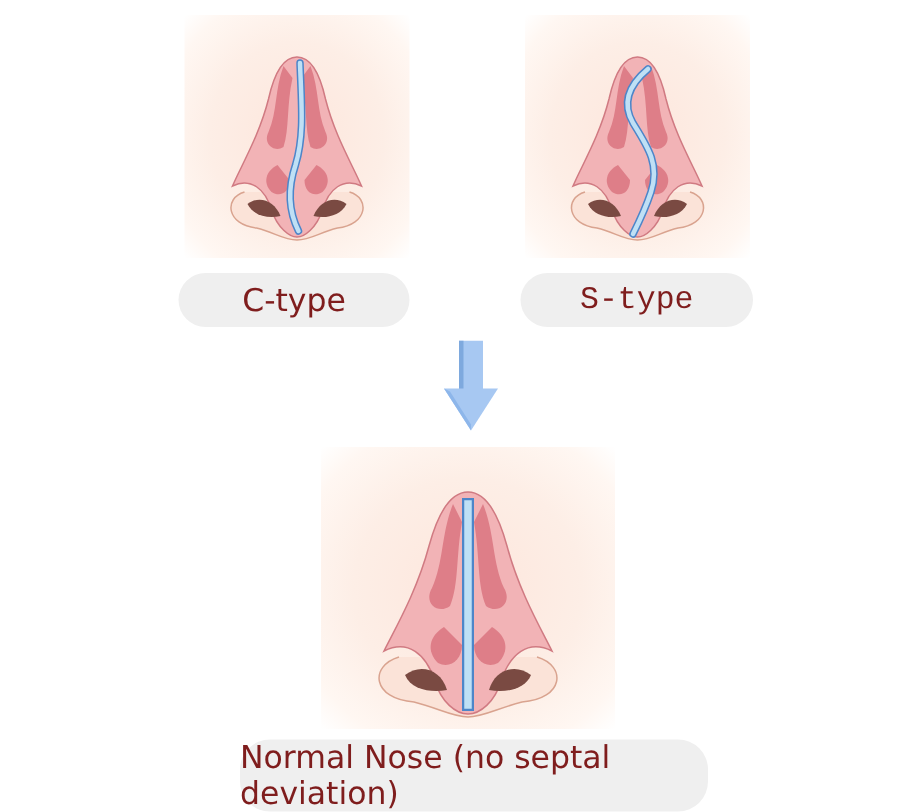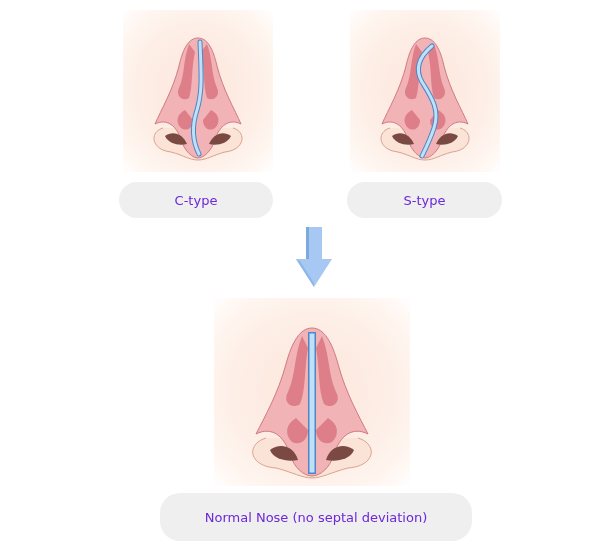--- a/index.html
+++ b/index.html
@@ -20,22 +20,22 @@
     }
     .panel svg {
       width: 100%;
       height: 100%;
       display: block;
     }
     .pill {
       position: absolute;
       background: #efefef;
       border-radius: 20px;
-      color: #6d28d9;
-      font-size: 13px;
+      color: #7f1d1d;
+      font-size: 21px;
       text-align: left;
       display: flex;
       align-items: center;
       justify-content: center;
     }
     .arrow {
       position: absolute;
     }
   </style>
 </head>
@@ -71,21 +71,21 @@
     <path d="M88 100 C96 104 98 112 92 118 C86 122 80 118 80 110 Z" fill="#de7e88"></path>
     <path d="M42 126 C50 120 60 124 64 134 C56 136 46 134 42 126 Z" fill="#7a4a42"></path>
     <path d="M108 126 C100 120 90 124 86 134 C94 136 104 134 108 126 Z" fill="#7a4a42"></path>
 
     <path d="M82 36 C70 46 64 58 72 72 C82 88 90 100 84 118 C80 130 76 138 72 146" fill="none" stroke="#4d86c9" stroke-width="5" stroke-linecap="round"></path>
     <path d="M82 36 C70 46 64 58 72 72 C82 88 90 100 84 118 C80 130 76 138 72 146" fill="none" stroke="#bfe0f5" stroke-width="3" stroke-linecap="round"></path>
   </svg>
 </div>
 
 <div class="pill" style="left:119px; top:182px; width:154px; height:36px;">C-type</div>
-<div class="pill" style="left:347px; top:182px; width:155px; height:36px;">S-type</div>
+<div class="pill" style="left:347px; top:182px; width:155px; height:36px;font-family:Liberation Mono, monospace;">S-type</div>
 
 <div class="arrow" style="left:296px; top:227px; width:36px; height:62px;">
   <svg viewBox="0 0 36 62" width="36" height="62">
     <rect x="10" y="0" width="16" height="34" fill="#a7c8f2"></rect>
     <rect x="10" y="0" width="3" height="34" fill="#7ea9de"></rect>
     <polygon points="0,32 36,32 18,60" fill="#a7c8f2"></polygon>
     <polygon points="0,32 18,60 18,56 4,34" fill="#8db6ea"></polygon>
   </svg>
 </div>
 

